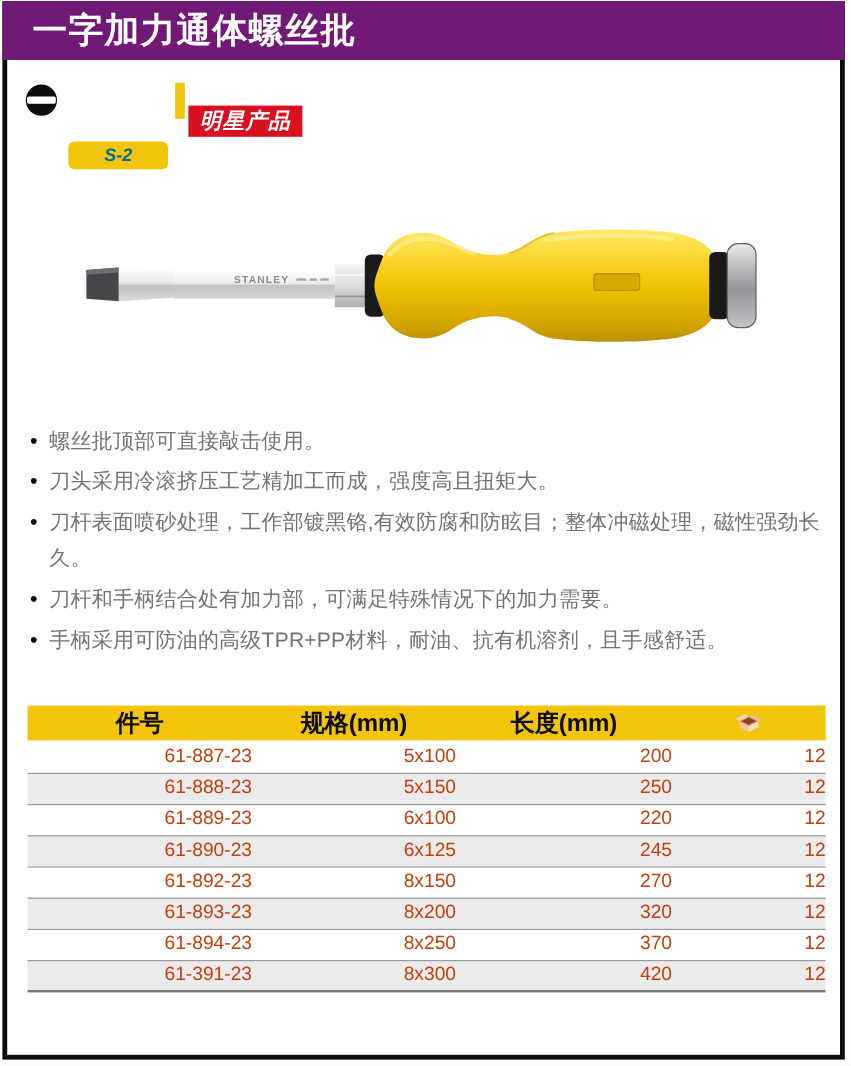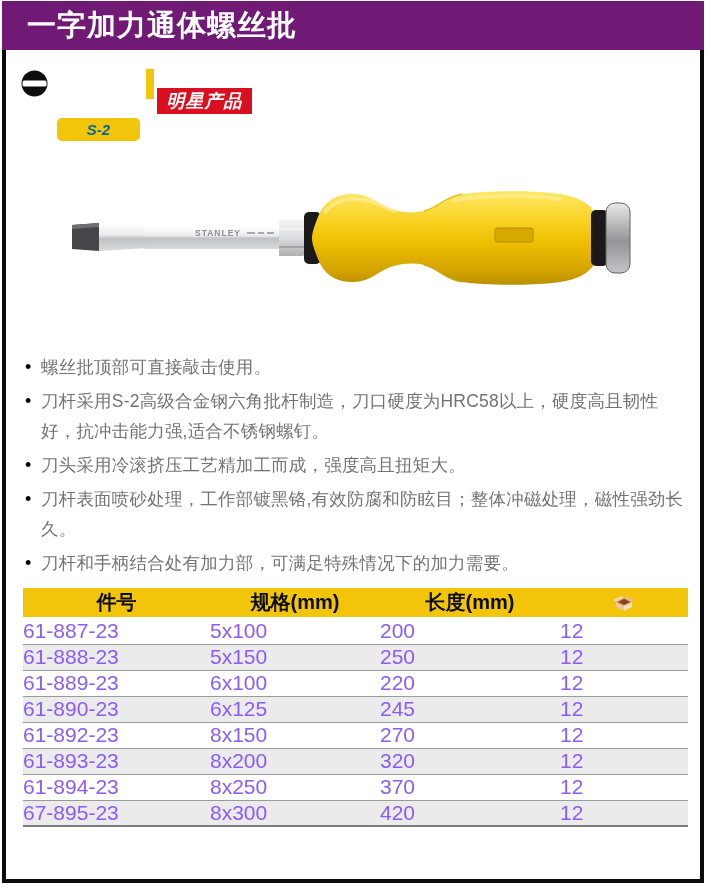--- a/index.html
+++ b/index.html
@@ -55,21 +55,21 @@
     position:absolute; left:23px; top:588px; width:665px;
     border-collapse:collapse; table-layout:fixed;
   }
   .spec-table col.c1 { width:187px; } .spec-table col.c2 { width:170px; }
   .spec-table col.c3 { width:180px; } .spec-table col.c4 { width:128px; }
   .spec-table thead th {
     background:#f2c40a; height:30px; font-size:20px; font-weight:bold;
     color:#0c0c0c; text-align:center; border-bottom:2px solid #ffffff;
   }
   .spec-table tbody td {
-    height:26px; font-size:21px; color:#8b5cf6; text-align:left; background:#fff;
+    height:26px; font-size:16px; color:#c2410c; text-align:right; background:#fff;
   }
   .spec-table tbody tr + tr td { border-top:1px solid #9a9a9a; }
   .spec-table tbody tr:nth-child(even) td { background:#ebebeb; }
   .spec-table tbody tr:last-child td { border-bottom:2px solid #7c7c7c; }
   .icon-cell svg { vertical-align:middle; }
 </style>
 </head>
 <body>
 
 <div id="page">
@@ -156,21 +156,20 @@
         <rect x="440" y="42" width="38" height="14" rx="2" fill="#d8a900" stroke="#b78e00" stroke-width="1"></rect>
       </g>
 
       <rect x="536" y="24" width="17" height="56" rx="5" fill="#191919"></rect>
       <rect x="551" y="17" width="24" height="70" rx="9" fill="url(#capGrad)" stroke="#5f6063" stroke-width="1"></rect>
     </svg>
   </div>
 
   <ul class="features">
     <li>螺丝批顶部可直接敲击使用。</li>
-    <li>刀杆采用S-2高级合金钢六角批杆制造，刀口硬度为HRC58以上，硬度高且韧性好，抗冲击能力强,适合不锈钢螺钉。</li>
     <li>刀头采用冷滚挤压工艺精加工而成，强度高且扭矩大。</li>
     <li>刀杆表面喷砂处理，工作部镀黑铬,有效防腐和防眩目；整体冲磁处理，磁性强劲长久。</li>
     <li>刀杆和手柄结合处有加力部，可满足特殊情况下的加力需要。</li>
     <li>手柄采用可防油的高级TPR+PP材料，耐油、抗有机溶剂，且手感舒适。</li>
   </ul>
 
   <table class="spec-table">
     <colgroup>
         <col class="c1">
         <col class="c2">
@@ -231,20 +230,20 @@
         <td>320</td>
         <td>12</td>
       </tr>
       <tr>
         <td>61-894-23</td>
         <td>8x250</td>
         <td>370</td>
         <td>12</td>
       </tr>
       <tr>
-        <td>67-895-23</td>
+        <td>61-391-23</td>
         <td>8x300</td>
         <td>420</td>
         <td>12</td>
       </tr>
     </tbody>
   </table>
 </div>
 
 </body></html>

